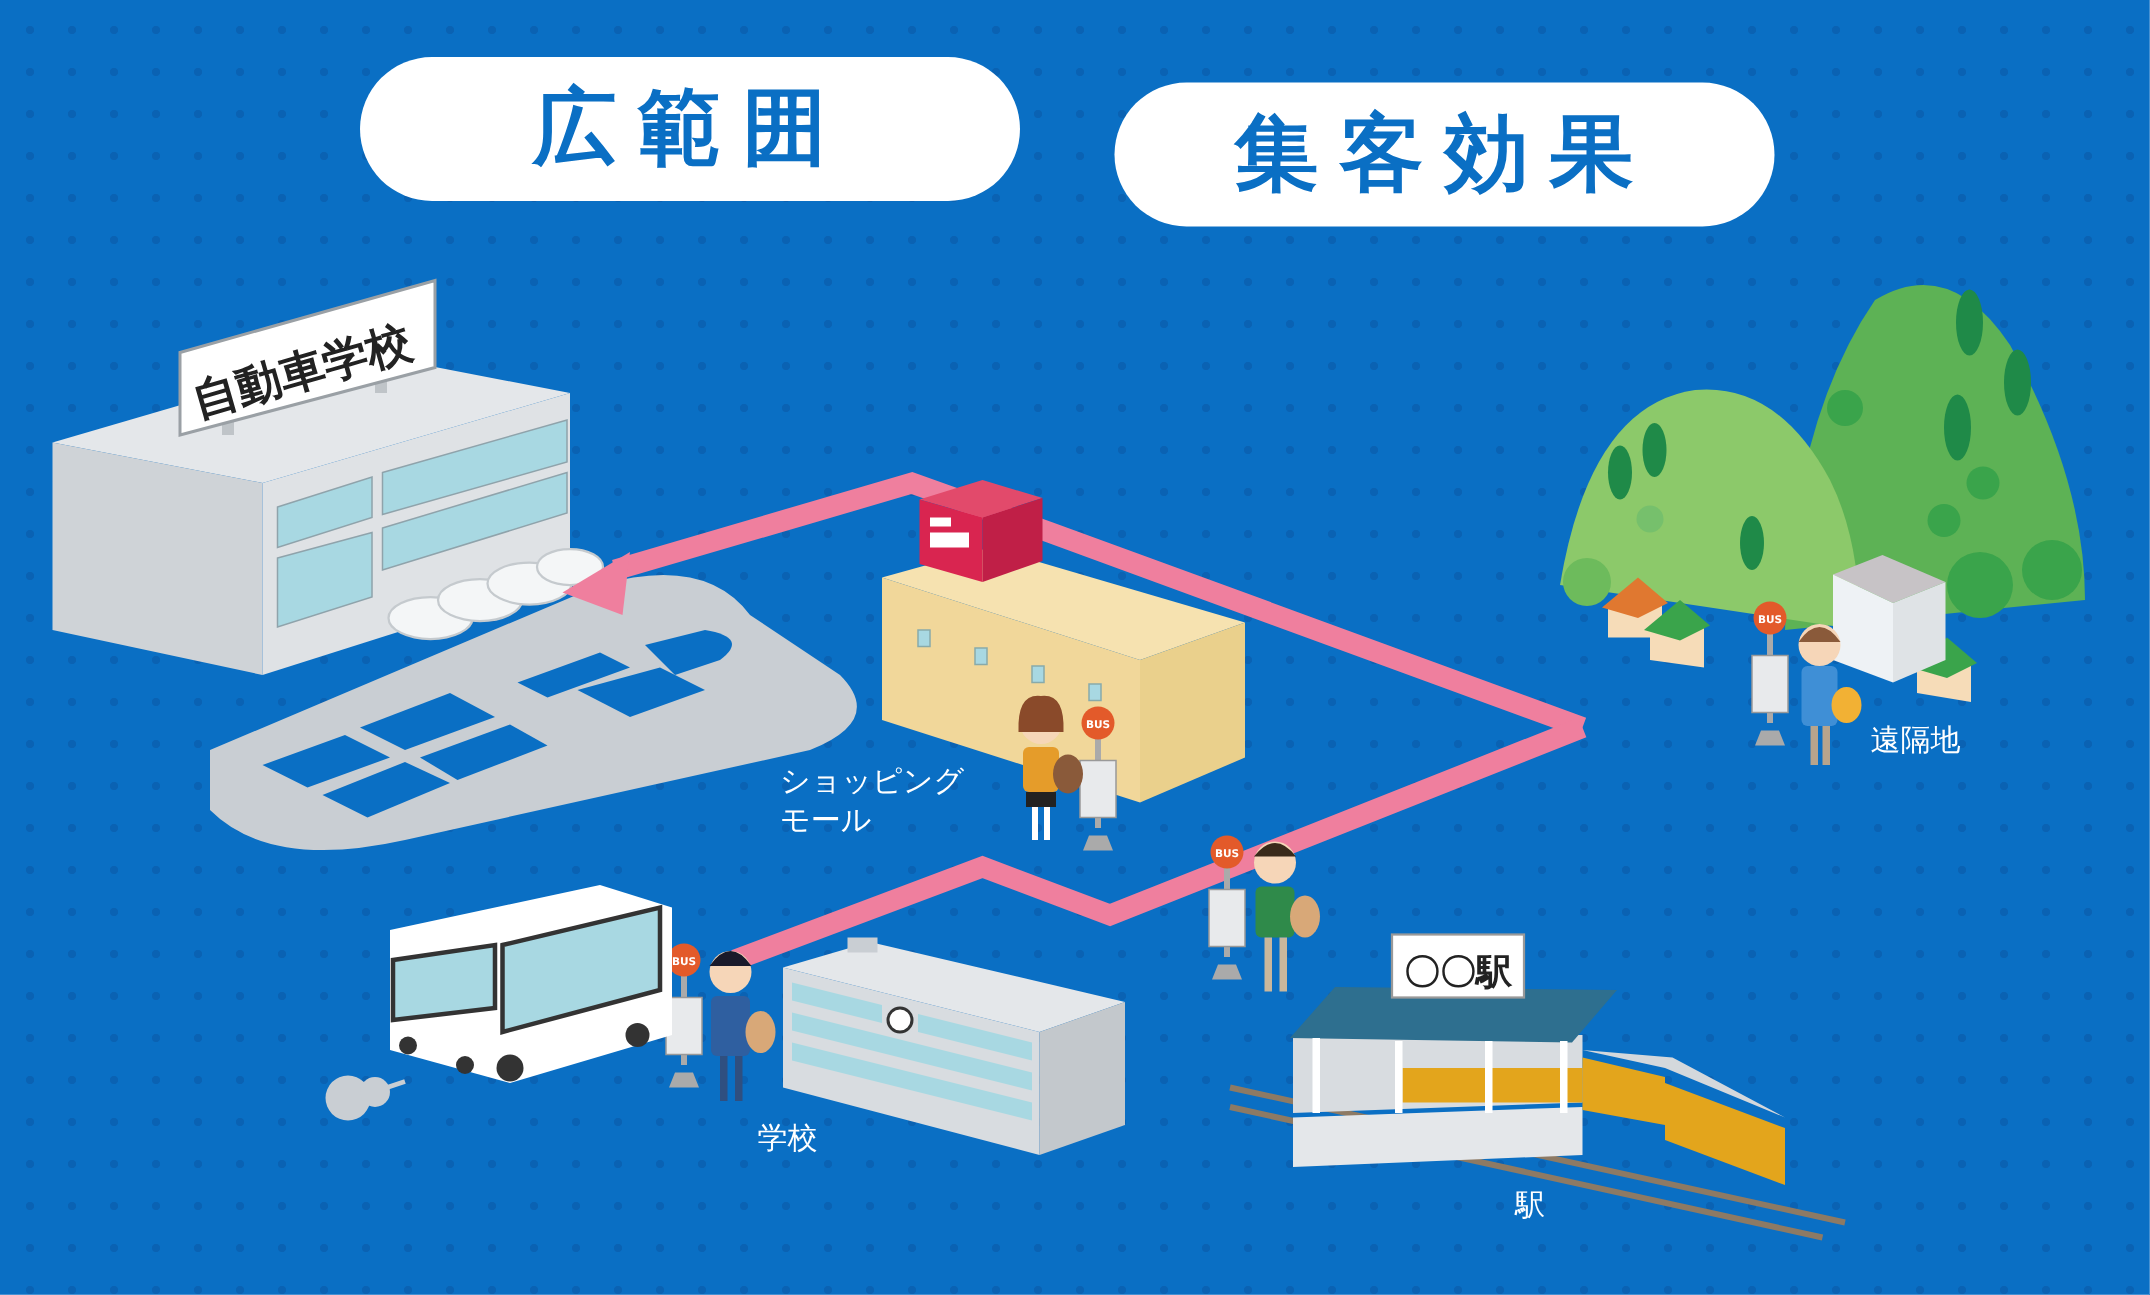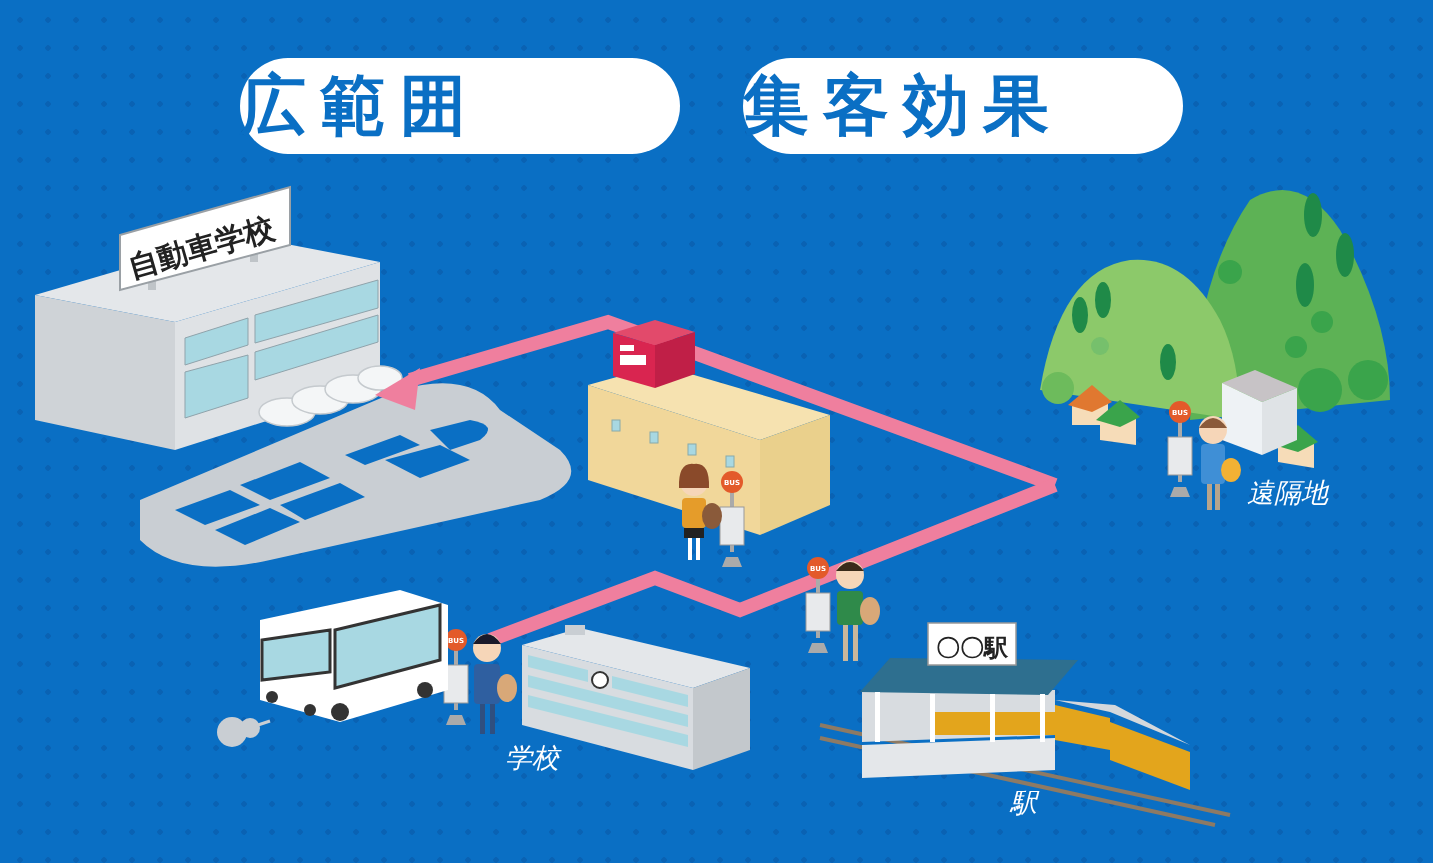--- a/index.html
+++ b/index.html
@@ -1,35 +1,35 @@
 <!DOCTYPE html>
 <html><head>
 <meta charset="utf-8">
 <style>
   html,body{margin:0;padding:0;}
   body{width:1433px;height:863px;overflow:hidden;font-family:"DejaVu Sans",sans-serif;}
   #stage{position:relative;width:1433px;height:863px;
     background-color:#0a6fc4;
     background-image:radial-gradient(circle,#0a62b3 2.5px,transparent 3px);
     background-size:28px 28px;background-position:6px 6px;}
-  .pill{position:absolute;background:#fff;border-radius:48px;display:flex;align-items:center;
-    color:#0a6fc4;font-weight:bold;font-size:66px;letter-spacing:14px;margin-top:20px;}
-  .label{position:absolute;color:#fff;font-size:27px;text-align:left;line-height:26px;font-style:italic;}
+  .pill{position:absolute;background:#fff;border-radius:48px;display:flex;align-items:center;justify-content:center;
+    color:#0a6fc4;font-weight:bold;font-size:56px;letter-spacing:14px;}
+  .label{position:absolute;color:#fff;font-size:20px;text-align:left;line-height:26px;}
   svg{position:absolute;left:0;top:0;}
   .sign-text{font-family:"DejaVu Sans",sans-serif;font-weight:bold;}
 </style>
 </head>
 <body>
 
 <div id="stage">
 
   <div class="pill" style="left:240px;top:38px;width:440px;height:96px;">
     <span>広範囲</span>
   </div>
-  <div class="pill" style="left:743px;top:38px;width:440px;height:96px;">
+  <div class="pill" style="left:743px;top:55px;width:440px;height:96px;">
     <span>集客効果</span>
   </div>
 
   <svg width="1433" height="863" viewBox="0 0 1433 863">
 
     <g>
       <path d="M140 500 L400 390 Q470 370 500 410 L560 450 Q590 480 540 500 L270 560 Q180 580 140 540 Z" fill="#c9ced3"></path>
       <path d="M175 510 L230 490 L260 505 L205 525 Z" fill="#0a6fc4"></path>
       <path d="M240 485 L300 462 L330 478 L270 500 Z" fill="#0a6fc4"></path>
       <path d="M215 530 L270 508 L300 522 L245 545 Z" fill="#0a6fc4"></path>
@@ -229,16 +229,20 @@
       <polygon points="860,692 890,658 1078,660 1048,695" fill="#2e6f8f"></polygon>
       <rect x="875" y="692" width="5" height="50" fill="#fff"></rect>
       <rect x="930" y="694" width="5" height="48" fill="#fff"></rect>
       <rect x="990" y="694" width="5" height="48" fill="#fff"></rect>
       <rect x="1040" y="694" width="5" height="48" fill="#fff"></rect>
       <rect x="928" y="623" width="88" height="42" fill="#fff" stroke="#999" stroke-width="1.5"></rect>
     </g>
     <text x="936" y="656" class="sign-text" font-size="24" fill="#222">〇〇駅</text>
   </svg>
 
+  <div class="label" style="left:520px;top:507px;width:130px;">
+    <div>ショッピング</div>
+    <div>モール</div>
+  </div>
   <div class="label" style="left:1247px;top:480px;">遠隔地</div>
   <div class="label" style="left:505px;top:745px;">学校</div>
   <div class="label" style="left:1010px;top:790px;">駅</div>
 </div>
 
 </body></html>

